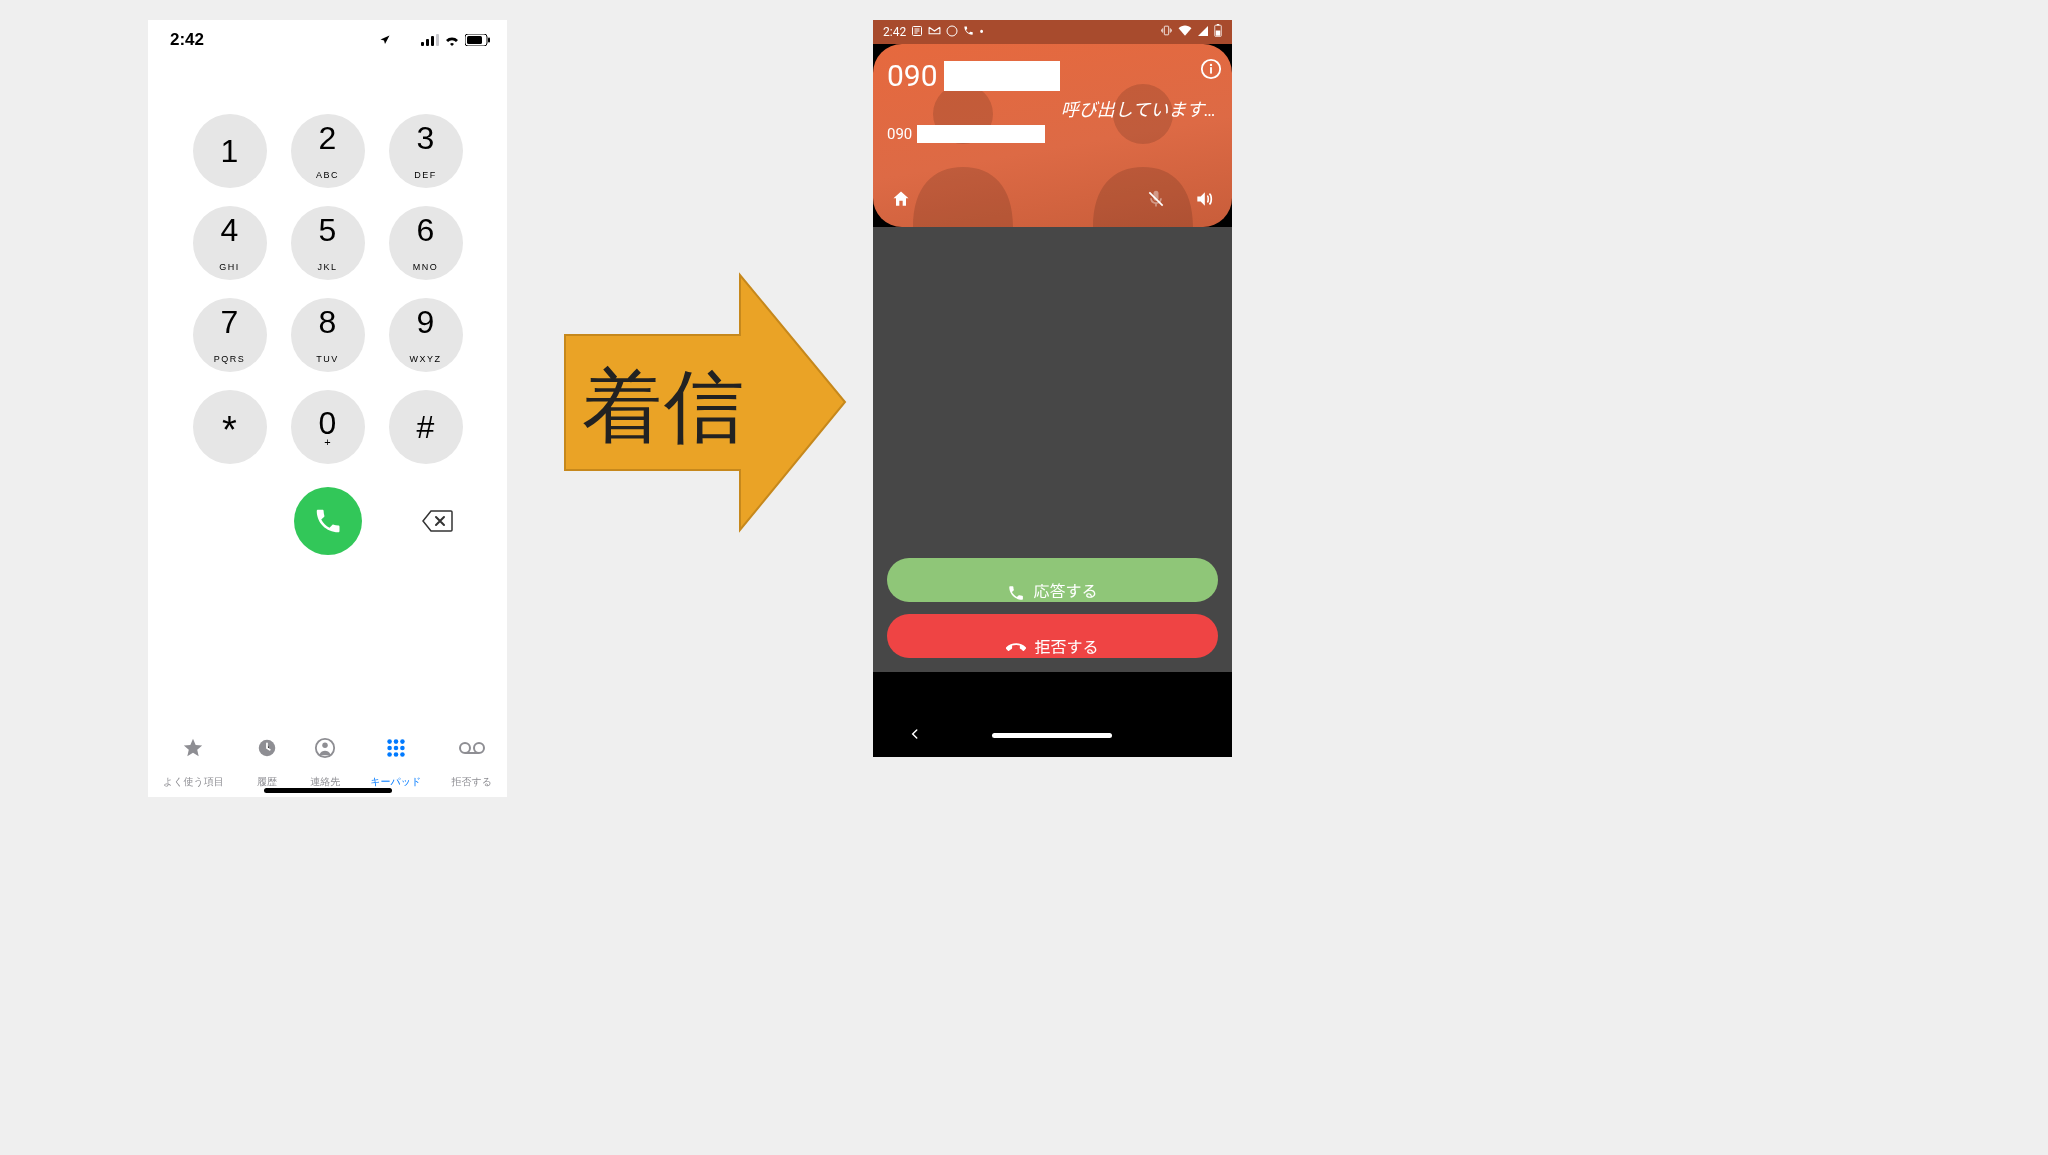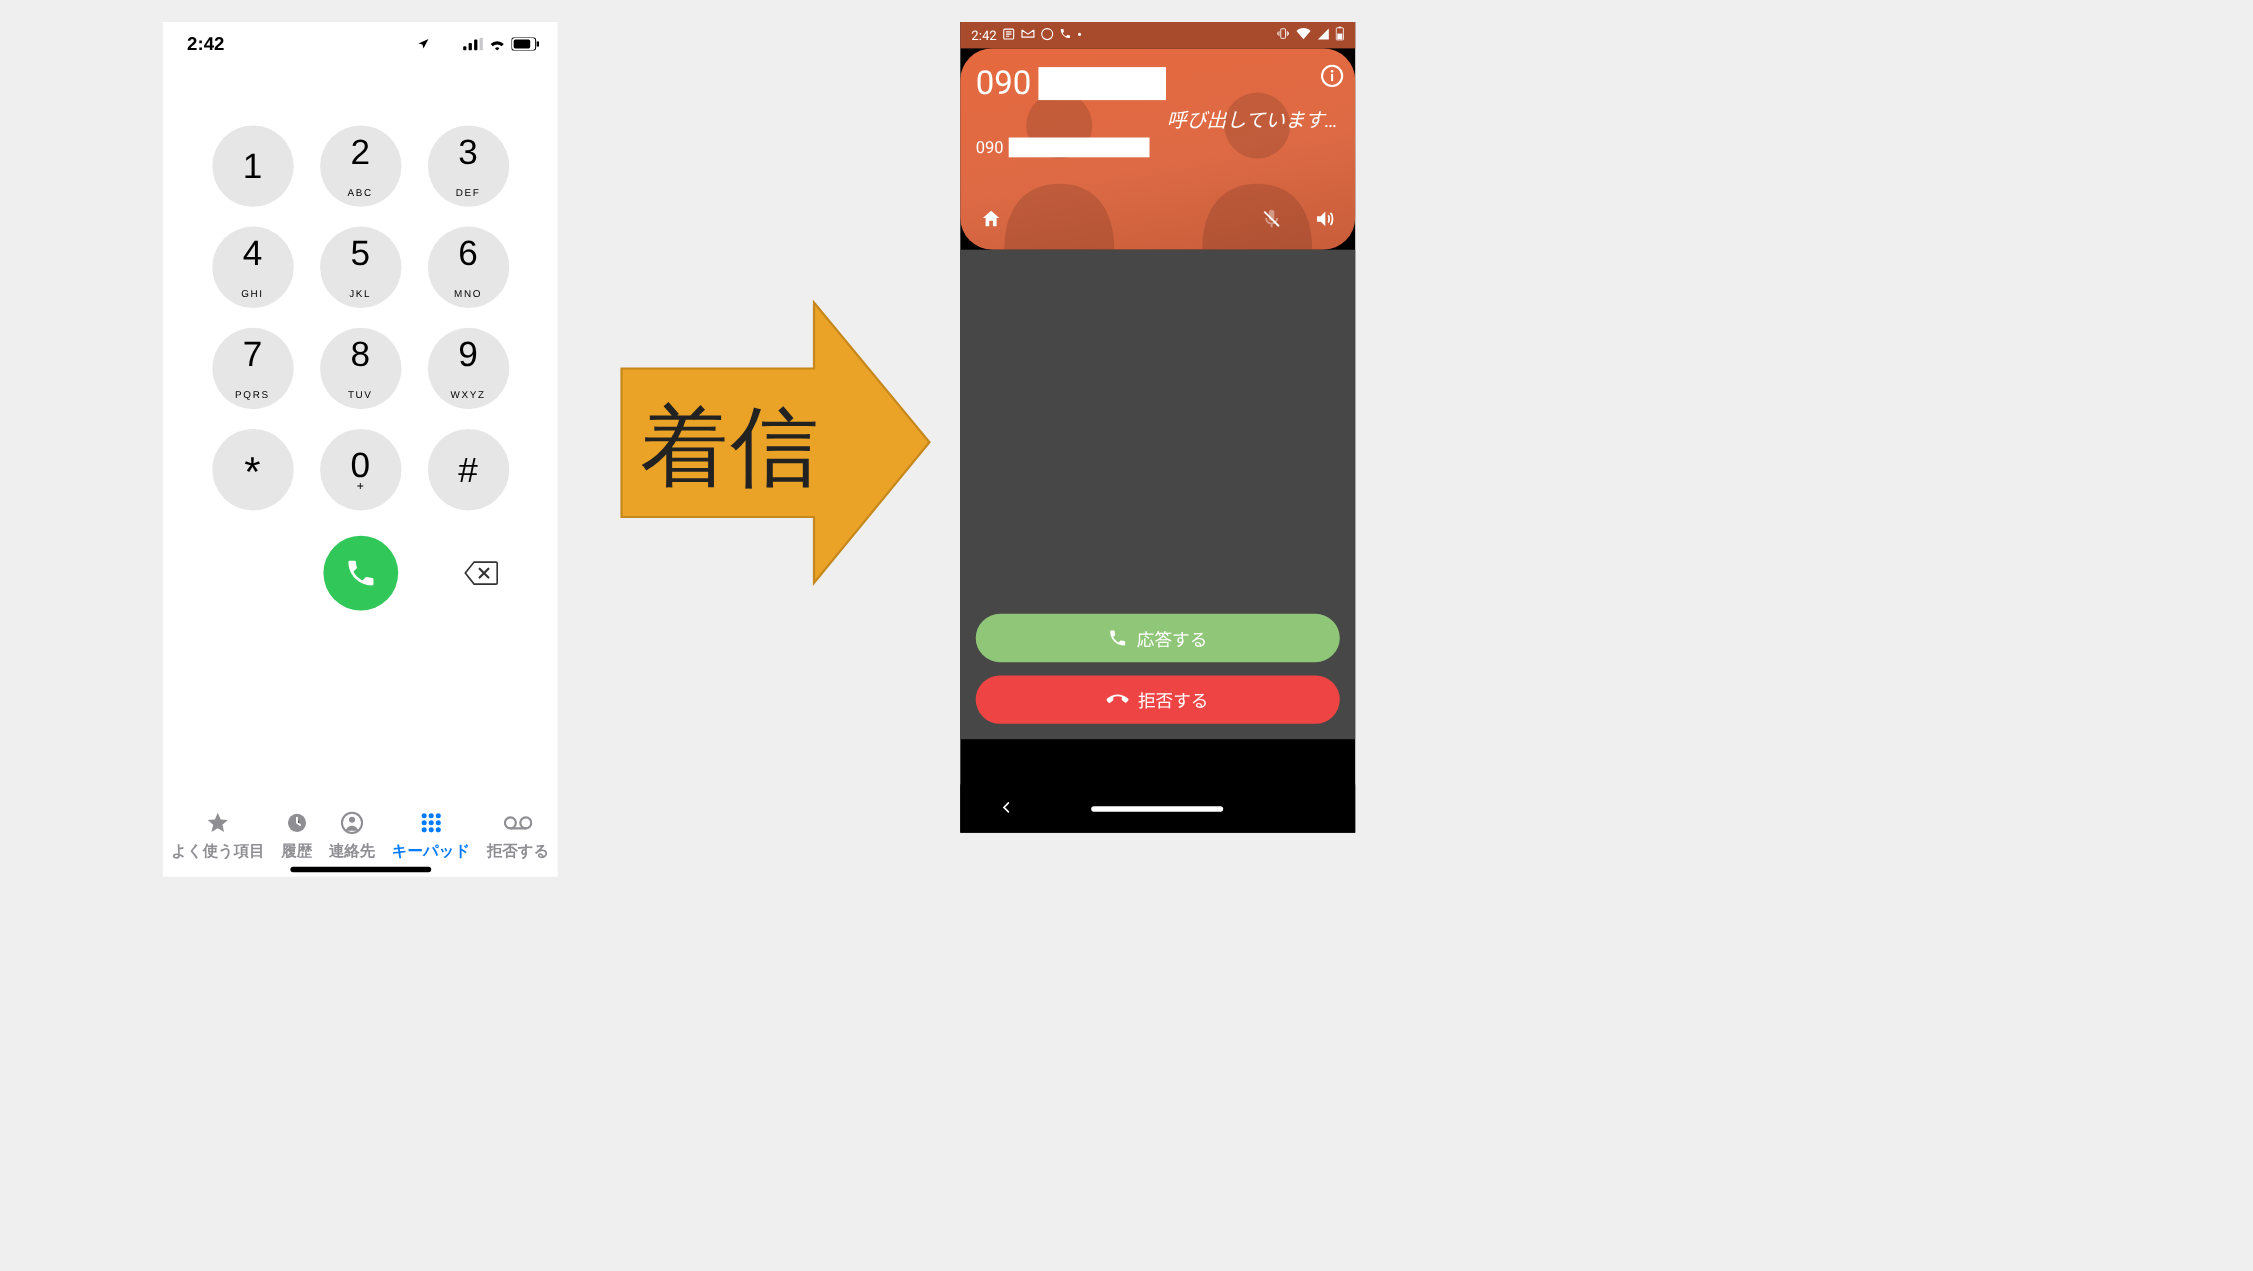--- a/index.html
+++ b/index.html
@@ -73,21 +73,21 @@
     width:36px; height:28px; display:flex; align-items:center; justify-content:center;
     cursor:pointer;
   }
 
   .ios-tabbar {
     position:absolute; left:0; right:0; bottom:0;
     height:64px; display:flex; justify-content:space-around; align-items:flex-start;
     padding-top:4px;
     border-top:0;
   }
-  .ios-tab { display:flex; flex-direction:column; align-items:center; gap:6px; color:#8e8e93; font-size:14px; cursor:pointer;font-weight:bold;}
+  .ios-tab { display:flex; flex-direction:column; align-items:center; gap:16px; color:#8e8e93; font-size:10px; cursor:pointer;}
   .ios-tab.active { color:#007aff; }
   .ios-tab-icon { width:26px; height:22px; display:flex; align-items:center; justify-content:center;}
   .home-indicator {
     position:absolute; bottom:4px; left:50%; transform:translateX(-50%);
     width:128px; height:5px; background:#000; border-radius:3px;
   }
 
   
   .arrow {
     position:absolute;
@@ -145,21 +145,21 @@
   .and-icon { cursor:pointer; padding:4px;}
   .and-icon.right { margin-left:20px;}
 
   .and-body { background:#474747; height:445px; position:relative;}
   .and-actions {
     position:absolute; left:14px; right:14px; bottom:14px;
     display:flex; flex-direction:column; gap:12px;
   }
   .and-btn {
     height:44px; border-radius:22px;
-    display:flex; align-items:center; justify-content:center; gap:8px;
+    display:flex; align-items:flex-end; justify-content:center; gap:8px;
     font-size:16px; cursor:pointer;
   }
   .and-btn.answer { background:#8fc678; color:#fff;}
   .and-btn.decline { background:#ef4444; color:#fff;}
 
   .and-navbar {
     position:absolute; left:0; right:0; bottom:0; height:44px;
     background:#000; display:flex; justify-content:space-around; align-items:center;
   }
   .and-nav-back, .and-nav-home { cursor:pointer; }

